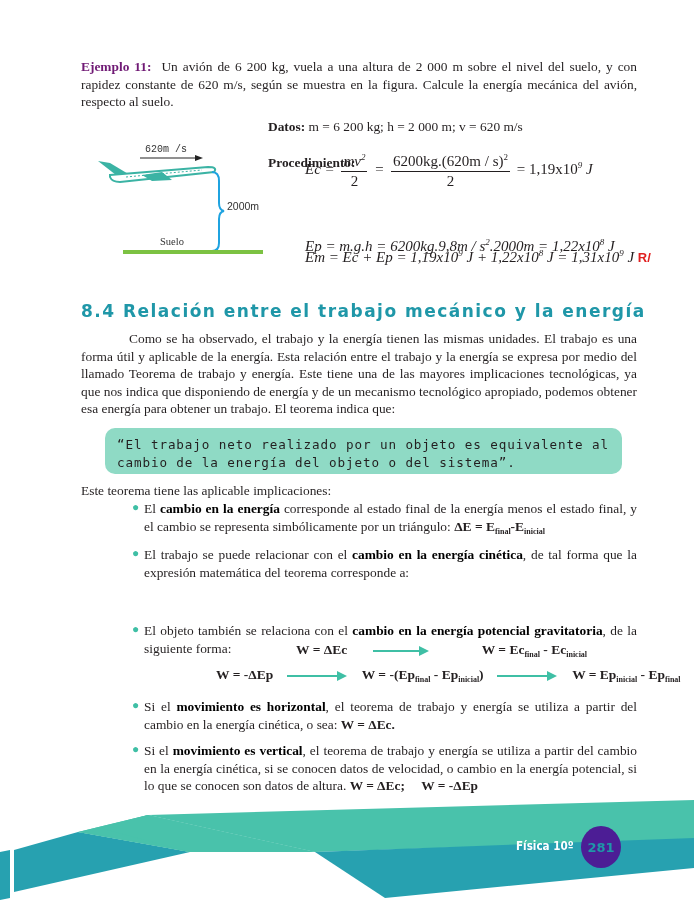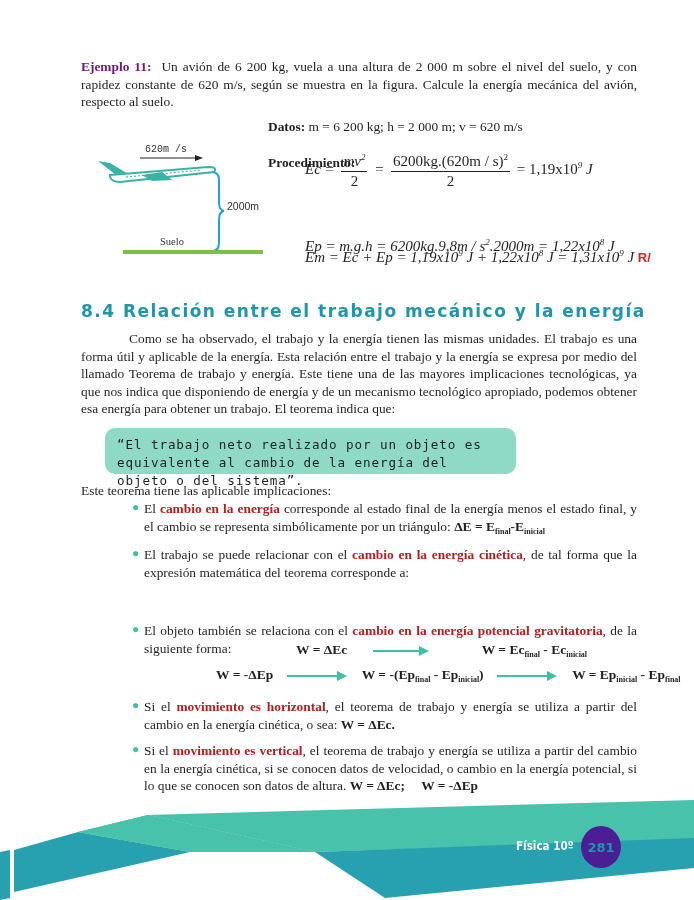--- a/index.html
+++ b/index.html
@@ -1,20 +1,20 @@
 <!DOCTYPE html>
 <html><head>
 <meta charset="utf-8">
 <style>
   * { box-sizing: border-box; margin: 0; padding: 0; }
   html, body { width: 694px; height: 900px; background: #ffffff; overflow: hidden; }
   body { position: relative; font-family: "Liberation Serif", serif; color: #231f20; font-size: 13.4px; }
   .abs { position: absolute; }
   .teal { color: #701a75; }
-  .green { color: #b91c1c; font-weight: bold; }
+  .green { color: #000000; font-weight: bold; }
   .para { line-height: 17.5px; text-align: justify; }
   .math { font-family: "Liberation Serif", serif; font-style: italic; font-size: 15px; white-space: nowrap; }
   .frac { display: inline-block; vertical-align: middle; text-align: center; margin: 0 3px; }
   .frac .num { display: block; border-bottom: 1px solid #231f20; padding: 0 2px 1px; }
   .frac .den { display: block; font-style: normal; padding-top: 1px; }
   sup { font-size: 9px; vertical-align: 6px; }
   .formula { font-weight: bold; font-size: 13.5px; white-space: nowrap; }
   .formula sub { font-size: 8px; vertical-align: -3px; }
   .arrow { display: inline-block; position: relative; height: 10px; vertical-align: middle; }
   .arrow .shaft { position: absolute; left: 0; right: 8px; top: 4px; height: 2px; background: #3fbfa5; }
@@ -69,21 +69,21 @@
 
 <div class="abs math" style="left:305px; top:248px;">
   <span>Em = Ec + Ep = 1,19x10</span><sup>9</sup><span> J + 1,22x10</span><sup>8</sup><span> J = 1,31x10</span><sup>9</sup><span> J</span>
   <span style="font-family:'Liberation Sans',sans-serif; font-style:normal; font-weight:bold; color:#e02020; font-size:13px;">R/</span>
 </div>
 
 <h2 class="abs" style="left:81px; top:300px;">8.4 Relación entre el trabajo mecánico y la energía</h2>
 
 <div class="abs para" style="left:81px; top:330px; width:556px; text-indent:48px;">Como se ha observado, el trabajo y la energía tienen las mismas unidades. El trabajo es una forma útil y aplicable de la energía. Esta relación entre el trabajo y la energía se expresa por medio del llamado Teorema de trabajo y energía. Este tiene una de las mayores implicaciones tecnológicas, ya que nos indica que disponiendo de energía y de un mecanismo tecnológico apropiado, podemos obtener esa energía para obtener un trabajo. El teorema indica que:</div>
 
-<div class="abs quote" style="left:105px; top:428px; width:411px; height:46px;">“El trabajo neto realizado por un objeto es equivalente al cambio de la energía del objeto o del sistema”.</div>
+<div class="abs quote" style="left:105px; top:428px; width:517px; height:46px;">“El trabajo neto realizado por un objeto es equivalente al cambio de la energía del objeto o del sistema”.</div>
 
 <div class="abs" style="left:81px; top:483px;">Este teorema tiene las aplicable implicaciones:</div>
 
 <span class="bullet" style="top:500px;">●</span>
 <div class="abs para" style="left:144px; top:500px; width:493px;">
   <span>El </span><span class="green">cambio en la energía</span><span> corresponde al estado final de la energía menos el estado final, y el cambio se representa simbólicamente por un triángulo: </span><span class="formula"><span>ΔE = E</span><sub>final</sub><span>-E</span><sub>inicial</sub></span>
 </div>
 
 <span class="bullet" style="top:546px;">●</span>
 <div class="abs para" style="left:144px; top:546px; width:493px;">

